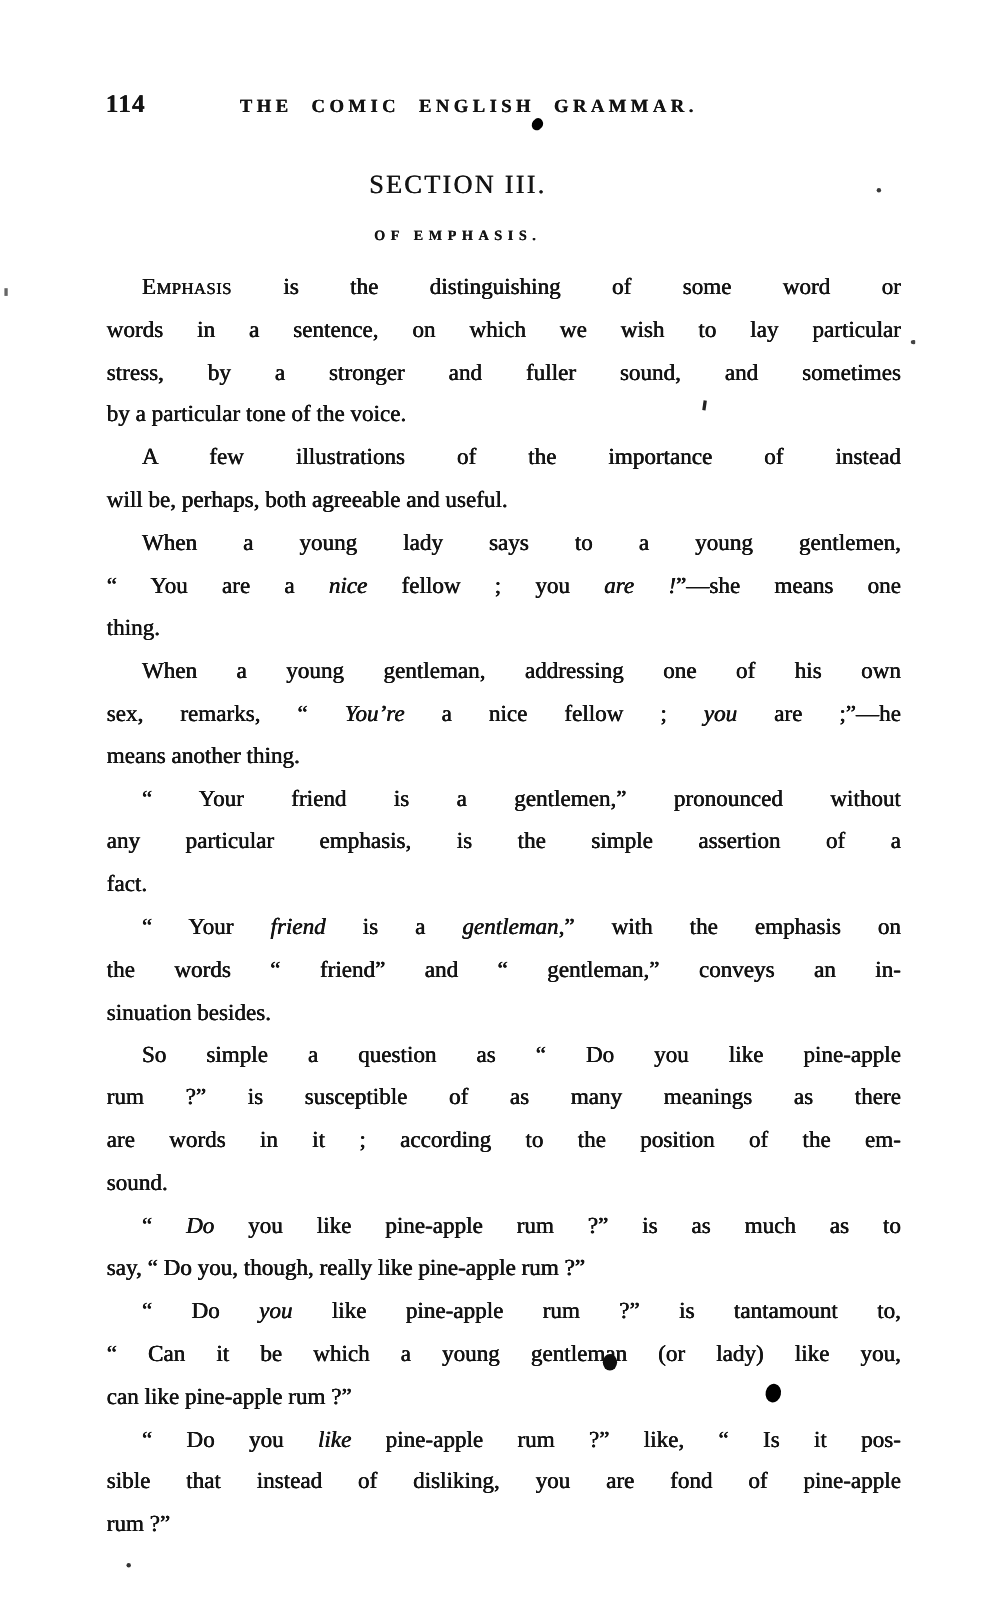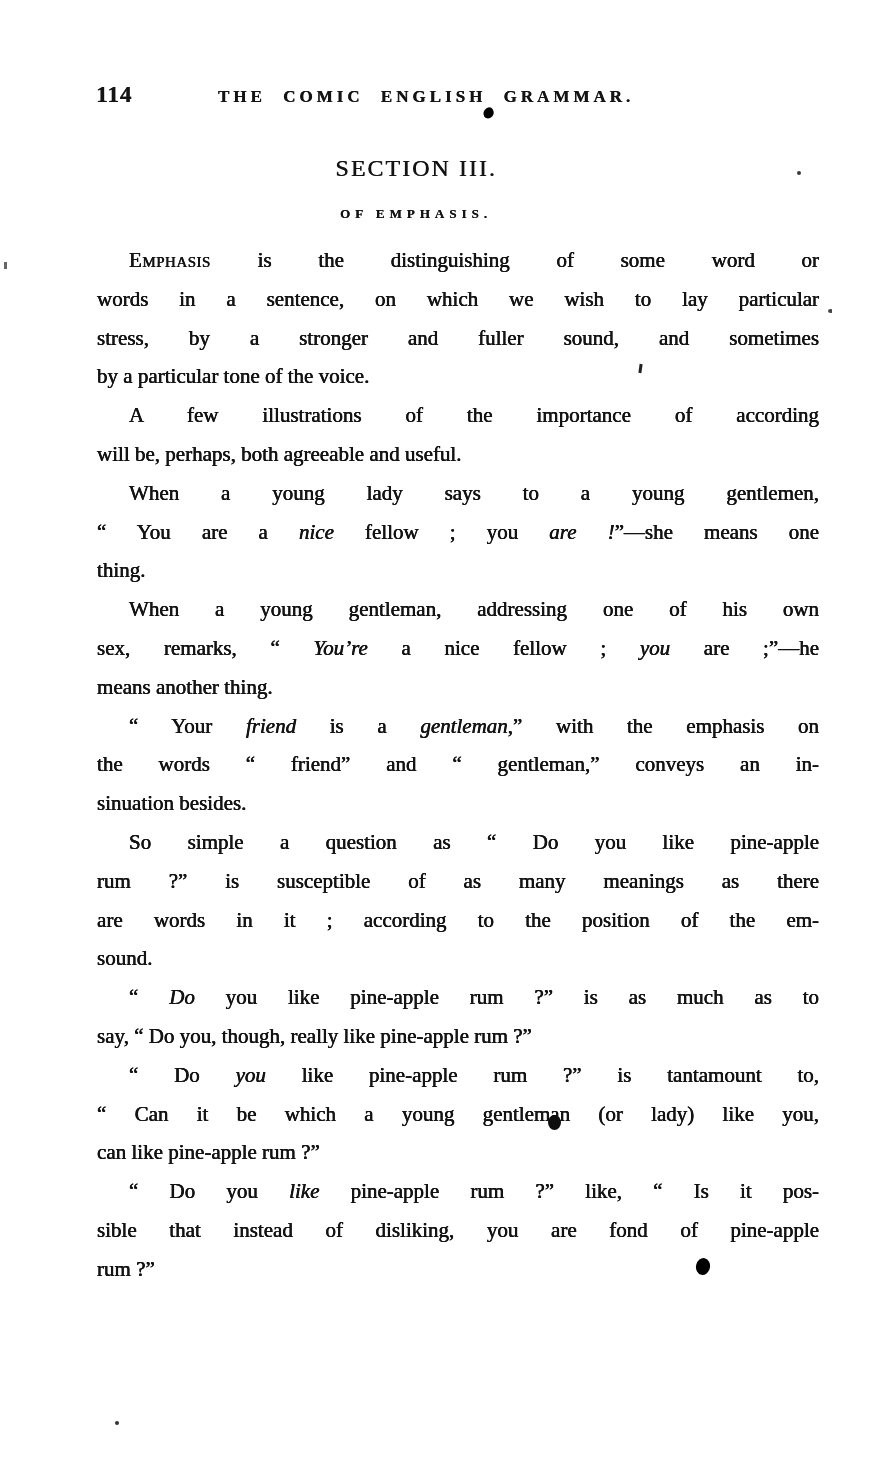--- a/index.html
+++ b/index.html
@@ -78,32 +78,37 @@
   <div class="section-subtitle">OF EMPHASIS.</div>
 
   <div class="body-text">
       <div>
         <div class="line first"><span class="sc">Emphasis</span><span> is the distinguishing of some word or</span></div>
         <div class="line"><span>words in a sentence, on which we wish to lay particular</span></div>
         <div class="line"><span>stress, by a stronger and fuller sound, and sometimes</span></div>
         <div class="line last"><span>by a particular tone of the voice.</span></div>
       </div>
       <div>
-        <div class="line first"><span>A few illustrations of the importance of according</span></div>
+        <div class="line first"><span>A few illustrations of the importance of instead</span></div>
         <div class="line last"><span>will be, perhaps, both agreeable and useful.</span></div>
       </div>
       <div>
         <div class="line first"><span>When a young lady says to a young gentlemen,</span></div>
         <div class="line"><span>“ You are a </span><span class="it">nice</span><span> fellow ; you </span><span class="it">are !</span><span>”—she means one</span></div>
         <div class="line last"><span>thing.</span></div>
       </div>
       <div>
         <div class="line first"><span>When a young gentleman, addressing one of his own</span></div>
         <div class="line"><span>sex, remarks, “ </span><span class="it">You’re</span><span> a nice fellow ; </span><span class="it">you</span><span> are ;”—he</span></div>
         <div class="line last"><span>means another thing.</span></div>
+      </div>
+      <div>
+        <div class="line first"><span>“ Your friend is a gentlemen,” pronounced without</span></div>
+        <div class="line"><span>any particular emphasis, is the simple assertion of a</span></div>
+        <div class="line last"><span>fact.</span></div>
       </div>
       <div>
         <div class="line first"><span>“ Your </span><span class="it">friend</span><span> is a </span><span class="it">gentleman</span><span>,” with the emphasis on</span></div>
         <div class="line"><span>the words “ friend” and “ gentleman,” conveys an in-</span></div>
         <div class="line last"><span>sinuation besides.</span></div>
       </div>
       <div>
         <div class="line first"><span>So simple a question as “ Do you like pine-apple</span></div>
         <div class="line"><span>rum ?” is susceptible of as many meanings as there</span></div>
         <div class="line"><span>are words in it ; according to the position of the em-</span></div>

